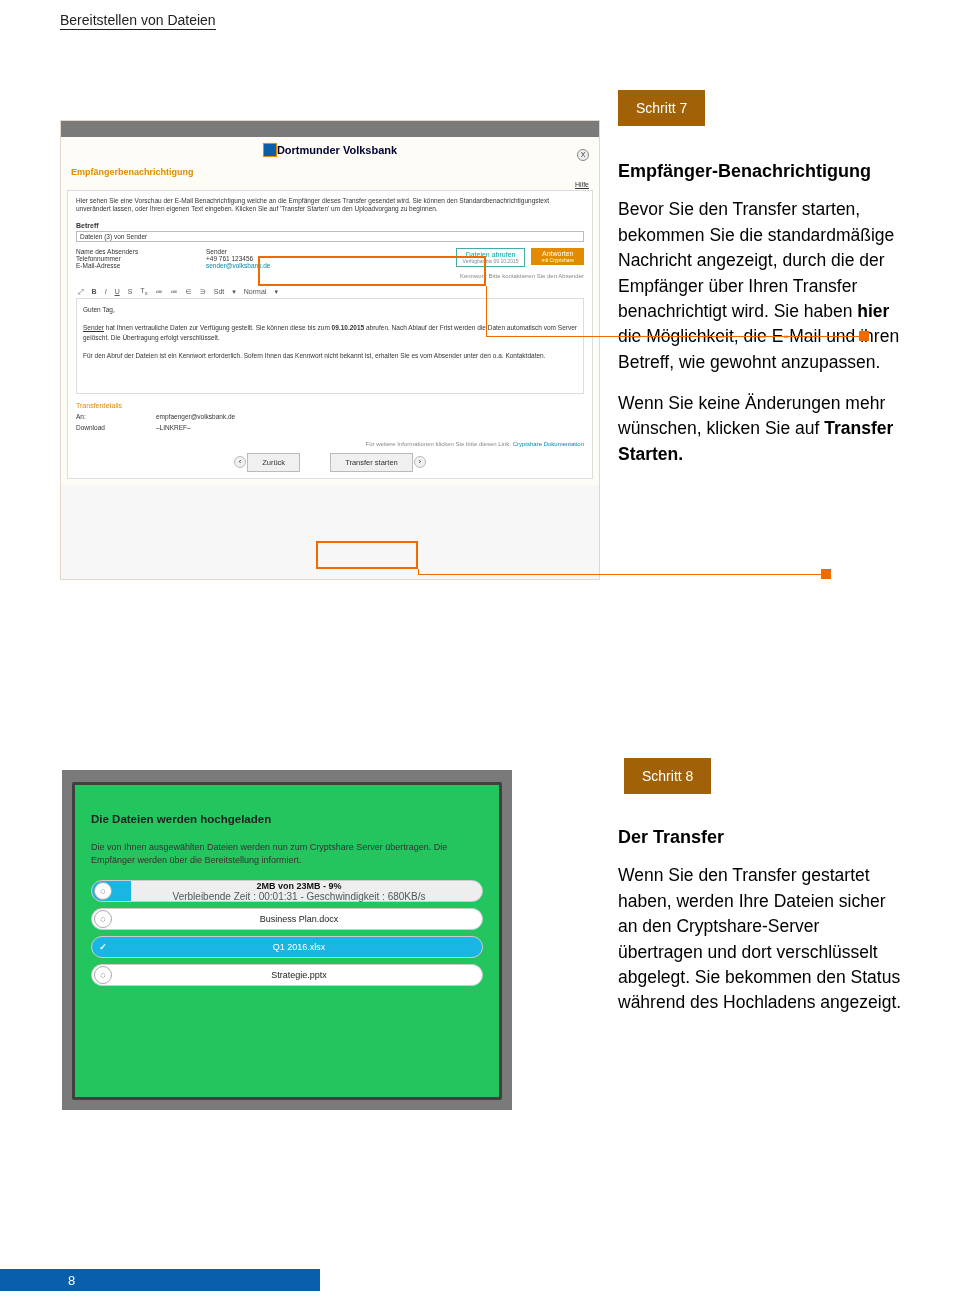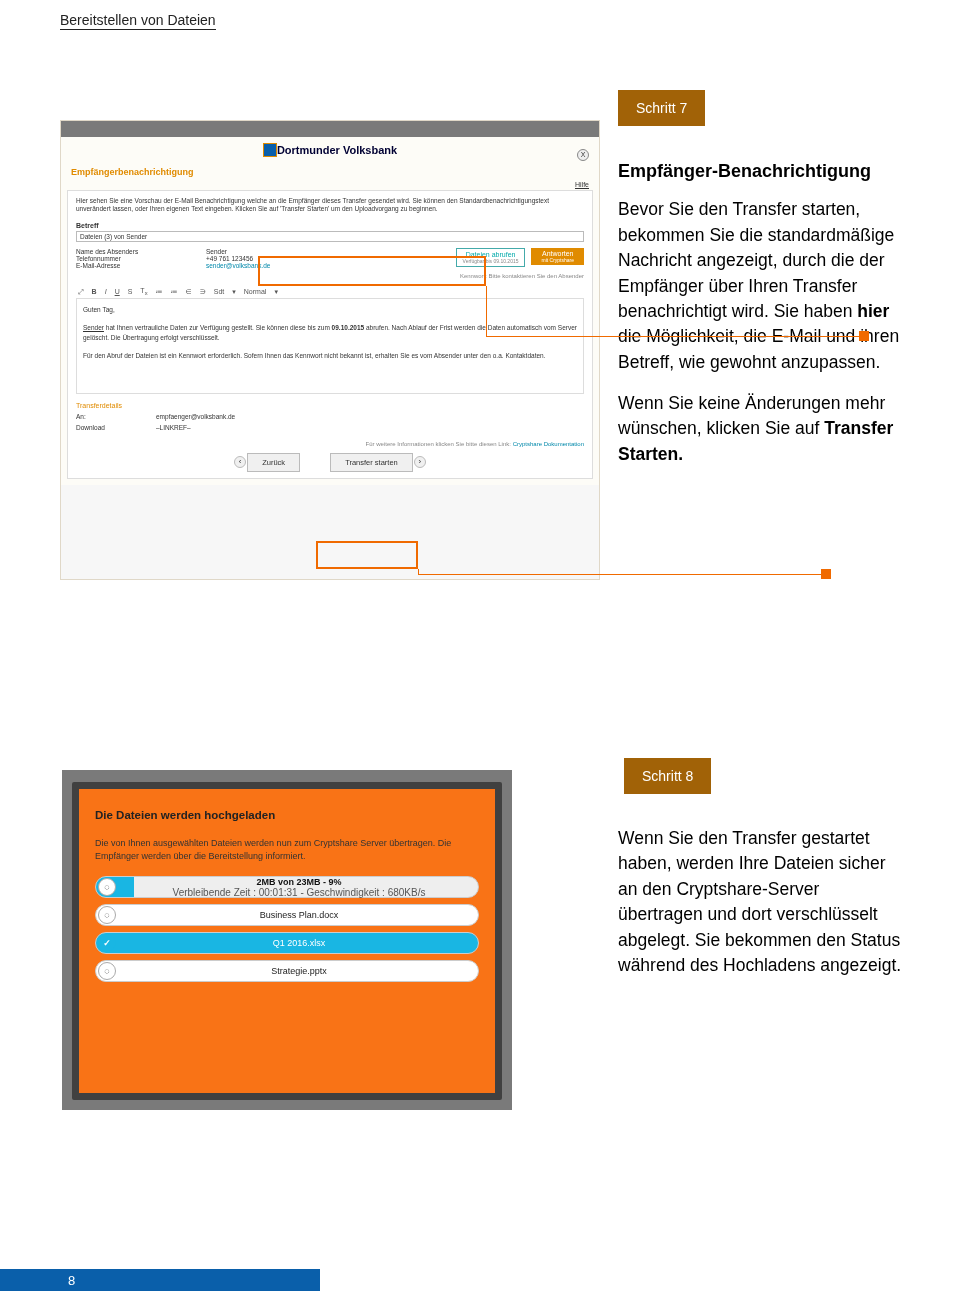--- a/index.html
+++ b/index.html
@@ -106,24 +106,24 @@
   
   .shot2 {
     position:absolute;
     top:770px; left:62px;
     width:450px; height:340px;
     background:#7a7a7a;
     padding:12px 10px 10px 10px;
     font-size:10px;
   }
   .shot2 .panel {
-    background:#f97316;
-    border:7px solid #404040;
+    background:#22c55e;
+    border:3px solid #404040;
     border-radius:2px;
-    padding:20px 16px 18px 16px;
+    padding:28px 16px 18px 16px;
     height:100%;
   }
   .shot2 .ptitle { font-weight:bold; font-size:11.5px; margin-bottom:16px; color:#222;}
   .shot2 .pdesc { font-size:9px; color:#333; line-height:1.4; margin-bottom:14px;}
   .shot2 .row { border:1px solid #ccc; border-radius:12px; padding:4px 8px 4px 32px; margin-bottom:6px; font-size:9px; color:#222; text-align:center; position:relative; height:22px; display:flex; align-items:center; justify-content:center; background:#fff;}
   .shot2 .row .circ{position:absolute; left:2px; top:1px; width:18px;height:18px;border:1px solid #aaa;border-radius:50%; background:#fff; display:flex;align-items:center;justify-content:center;}
   .shot2 .row .circ.blue{background:#19b6e3;border-color:#19b6e3;color:#fff;font-weight:bold;}
   .shot2 .row.prog { background:linear-gradient(to right,#19b6e3 10%, #eee 10%); color:#111;}
   .shot2 .row.prog .sub{display:block;font-size:10px;color:#555;}
   .shot2 .row.hl { background:#19b6e3; color:#fff;}
@@ -229,20 +229,21 @@
 <div class="orange-line1b"></div>
 <div class="orange-sq1"></div>
 <div class="orange-line2"></div>
 <div class="orange-line2b"></div>
 <div class="orange-sq2"></div>
 
 <div style="position:absolute; top:758px; left:624px;">
   <div class="step-badge">Schritt 8</div>
 </div>
 <div class="right-col" style="top:826px; left:618px;">
+  <h3>Der Transfer</h3>
   <p>Wenn Sie den Transfer gestartet haben, werden Ihre Dateien sicher an den Cryptshare-Server übertragen und dort verschlüsselt abgelegt. Sie bekommen den Status während des Hochladens angezeigt.</p>
 </div>
 
 <div class="shot2">
   <div class="panel">
     <div class="ptitle">Die Dateien werden hochgeladen</div>
     <div class="pdesc">Die von Ihnen ausgewählten Dateien werden nun zum Cryptshare Server übertragen. Die Empfänger werden über die Bereitstellung informiert.</div>
     <div class="row prog">
       <div class="circ">◌</div>
       <div style="flex-direction:column;display:flex;width:100%;">

